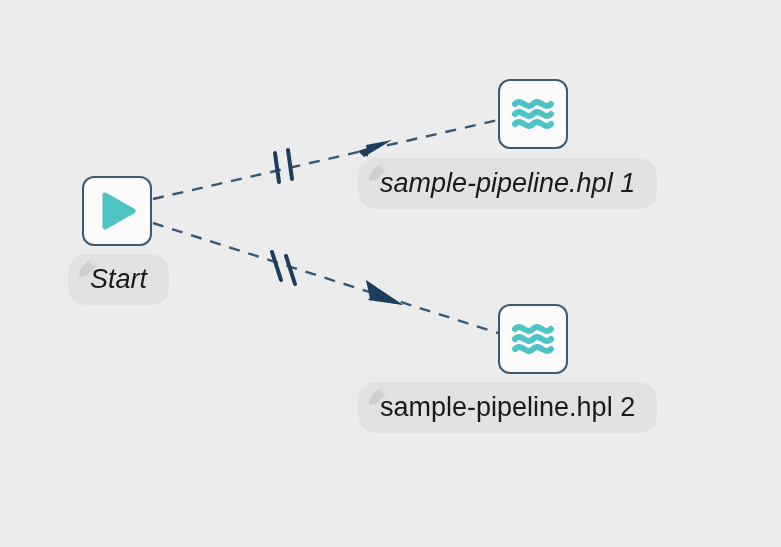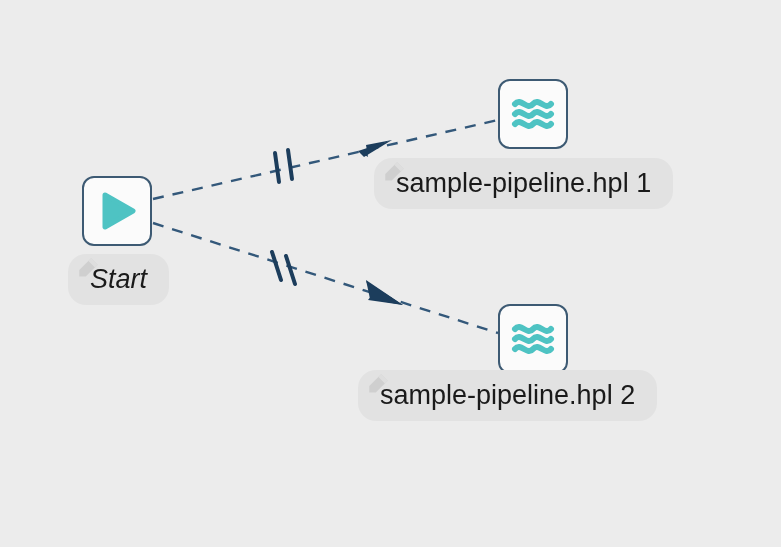--- a/index.html
+++ b/index.html
@@ -60,22 +60,22 @@
     justify-content: center;
     color: #1a1a1a;
     font-size: 27px;
     line-height: 1;
     white-space: nowrap;
     padding: 0 22px;
     height: 51px;
     box-sizing: border-box;
   }
   #label-start  { left: 68px;  top: 254px; font-style: italic; }
-  #label-pipe-1 { left: 374px; top: 158px; }
-  #label-pipe-2 { left: 358px; top: 370px; }
+  #label-pipe-1 { left: 358px; top: 158px; font-style: italic; }
+  #label-pipe-2 { left: 358px; top: 382px; }
 
   .pencil-badge {
     position: absolute;
     left: 8px;
     top: 2px;
     width: 26px;
     height: 26px;
     pointer-events: none;
   }
 </style>

